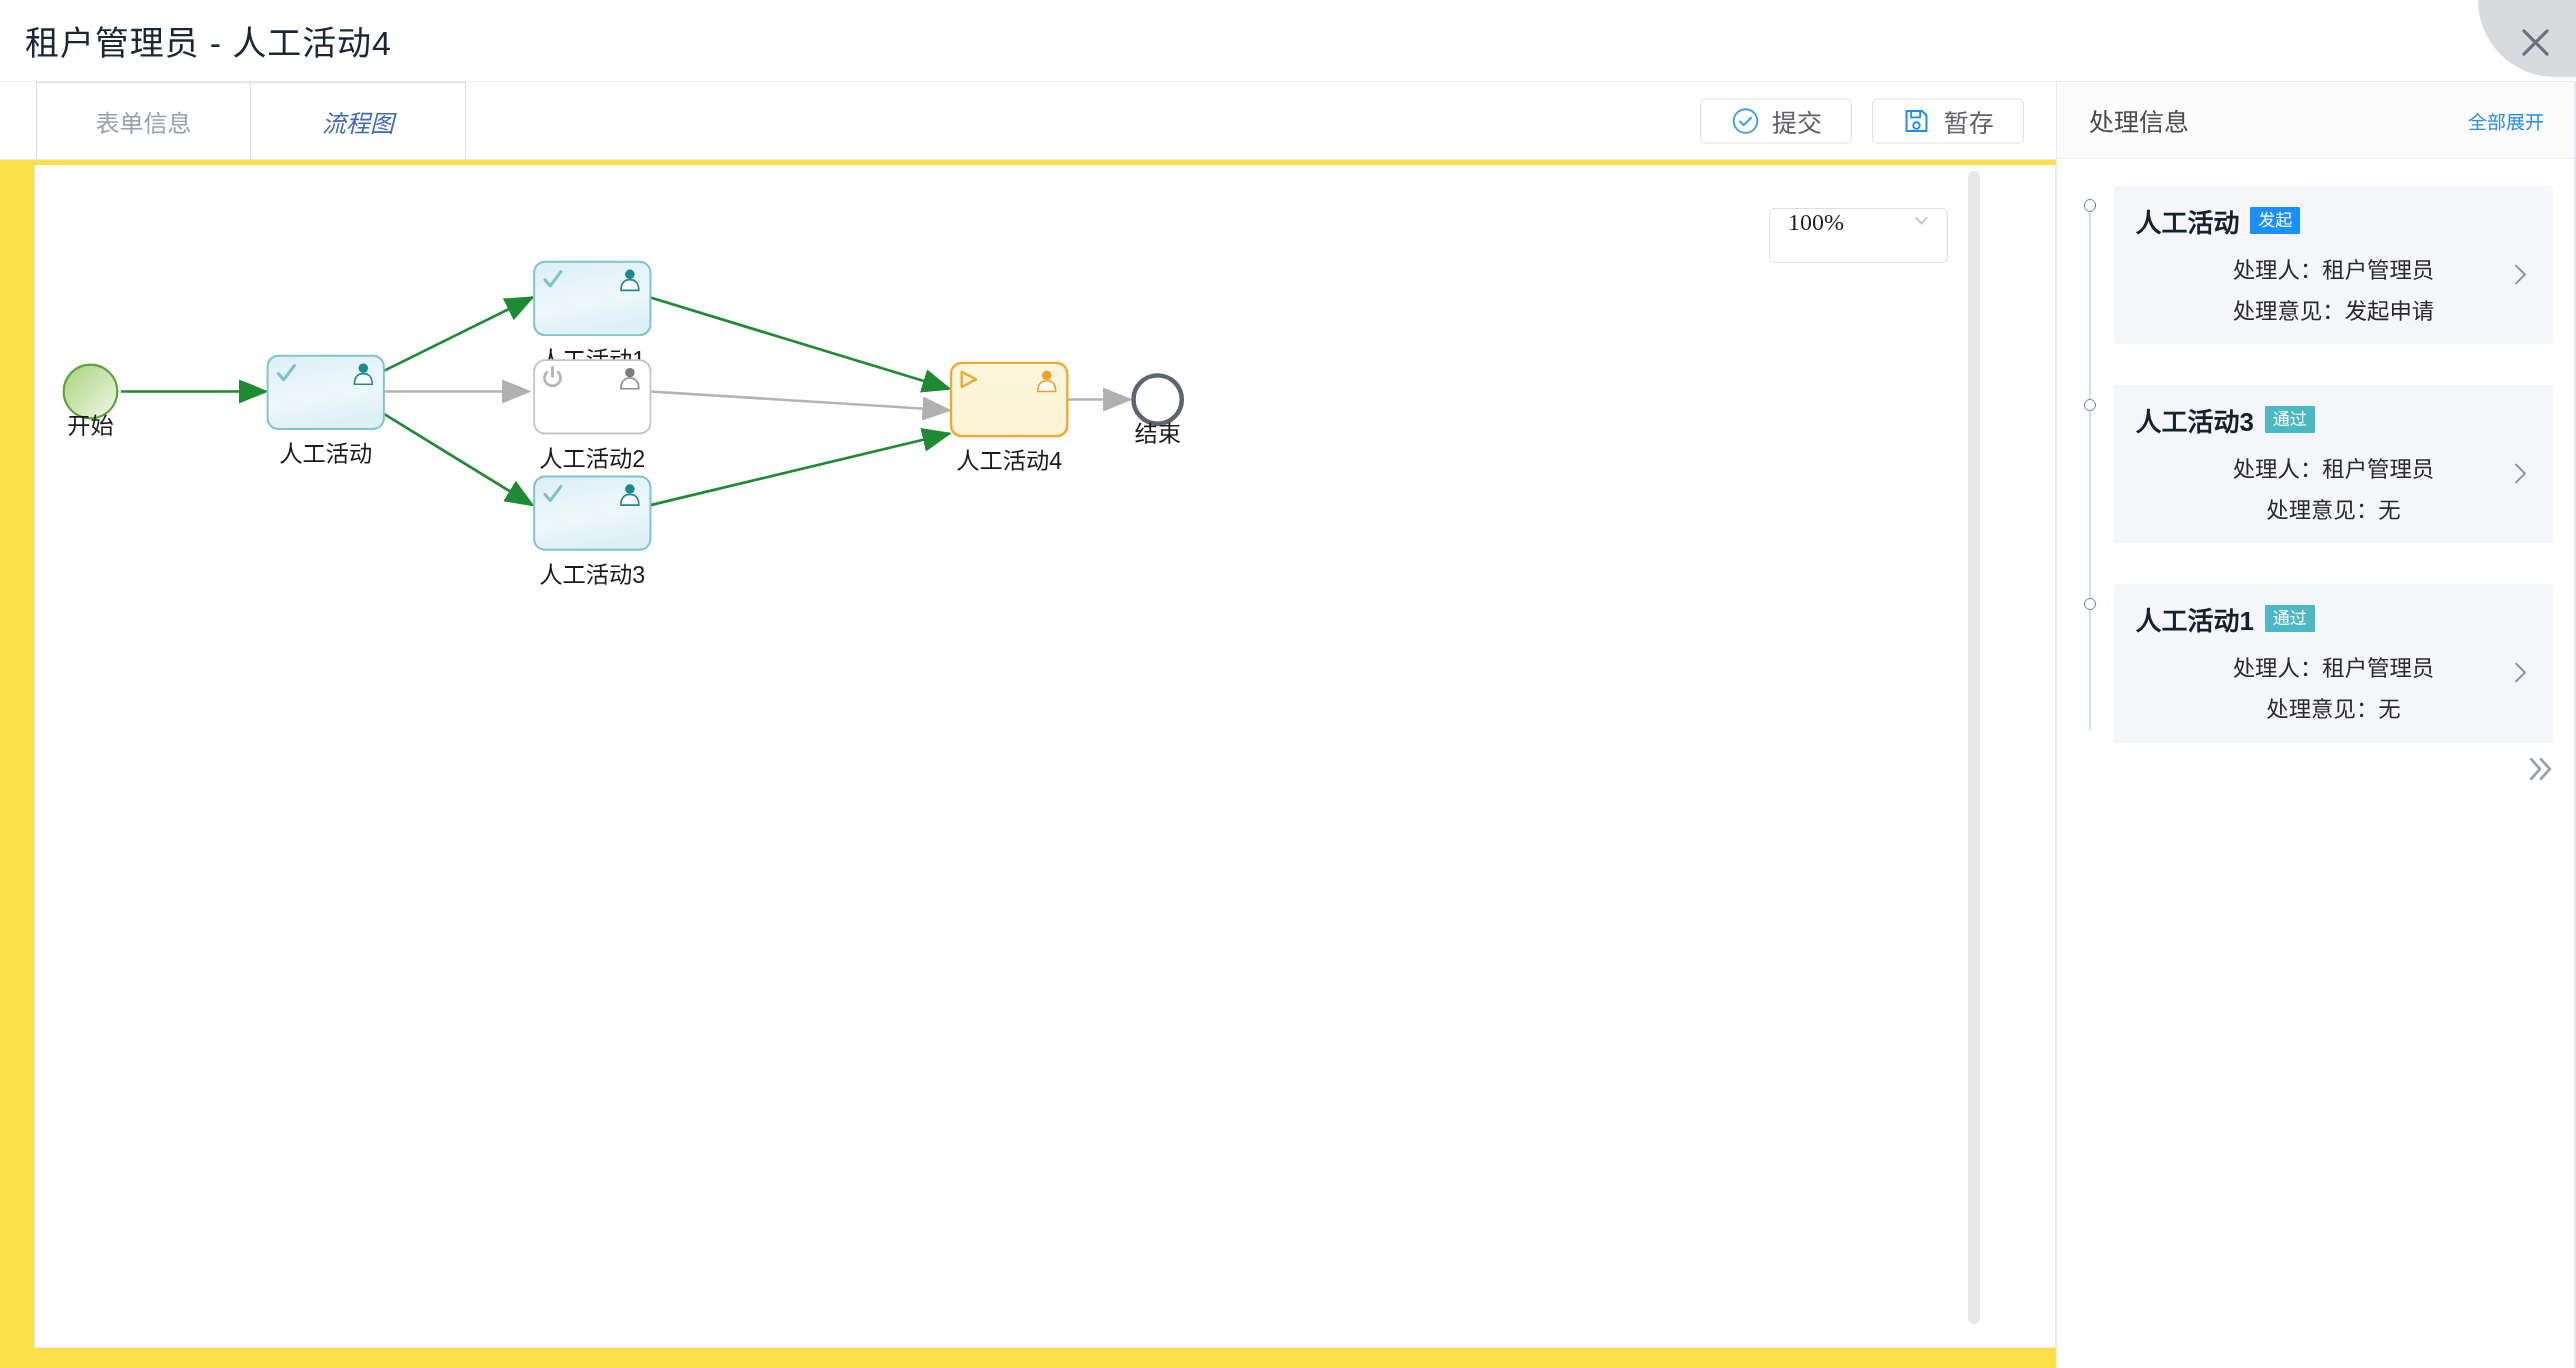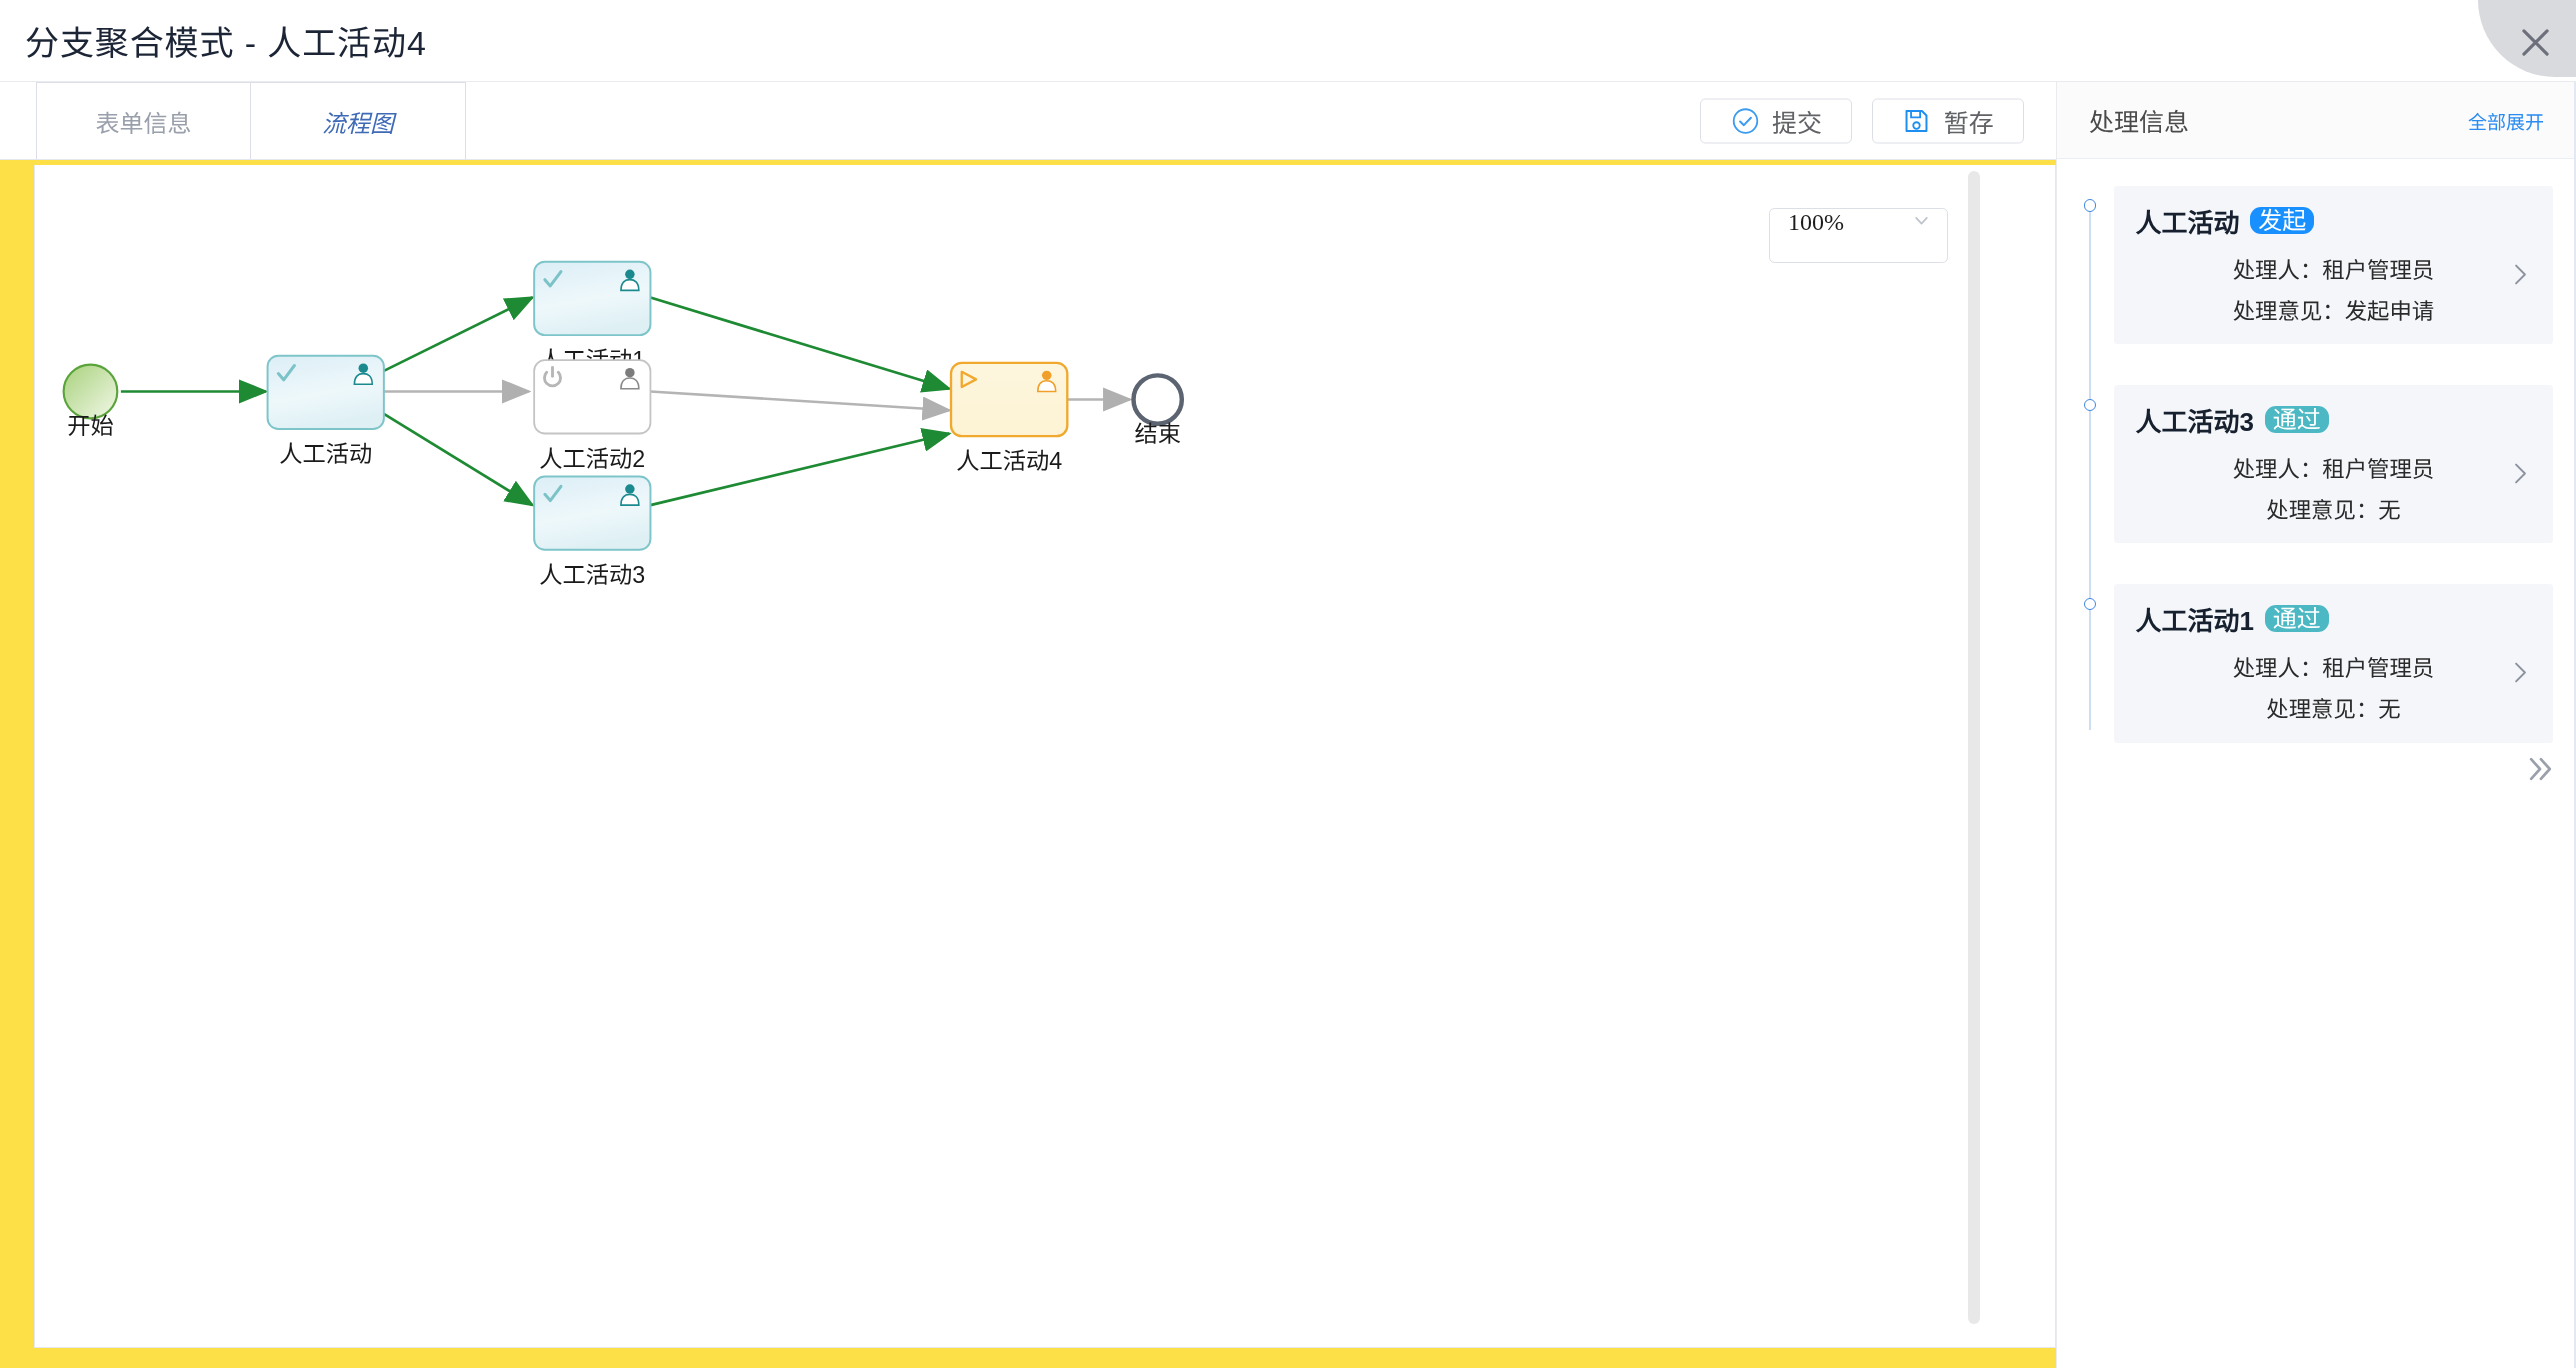--- a/index.html
+++ b/index.html
@@ -249,23 +249,23 @@
   .tl-name {
     font-size: 26px;
     font-weight: bold;
     color: #16202e;
   }
   .badge {
     display: inline-flex;
     align-items: center;
     height: 27px;
     padding: 0 8px;
-    border-radius: 11px;
+    border-radius: 1px;
     color: #fff;
-    font-size: 24px;
+    font-size: 17px;
     line-height: 1;
   }
   .badge.start { background: #1890ff; }
   .badge.pass  { background: #4cb8c4; }
   .tl-row {
     font-size: 22.4px;
     color: #2a2a2a;
     margin-top: 9px;
     white-space: nowrap;
     text-align: center;
@@ -299,21 +299,21 @@
     cursor: pointer;
     z-index: 9;
   }
 </style>
 </head>
 <body>
 
 <div class="window">
 
   <div class="titlebar">
-    <div class="title-text">分支聚合模式 - 人工活动4</div>
+    <div class="title-text">租户管理员 - 人工活动4</div>
     <div class="close-corner">
       <svg width="41" height="41" viewBox="0 0 46 46" aria-hidden="true">
         <path d="M10 10 L36 36 M36 10 L10 36" stroke="#6d707a" stroke-width="3.5" stroke-linecap="round" fill="none"></path>
       </svg>
     </div>
   </div>
 
   <div class="body-wrap">
 
     <div class="left-pane">

